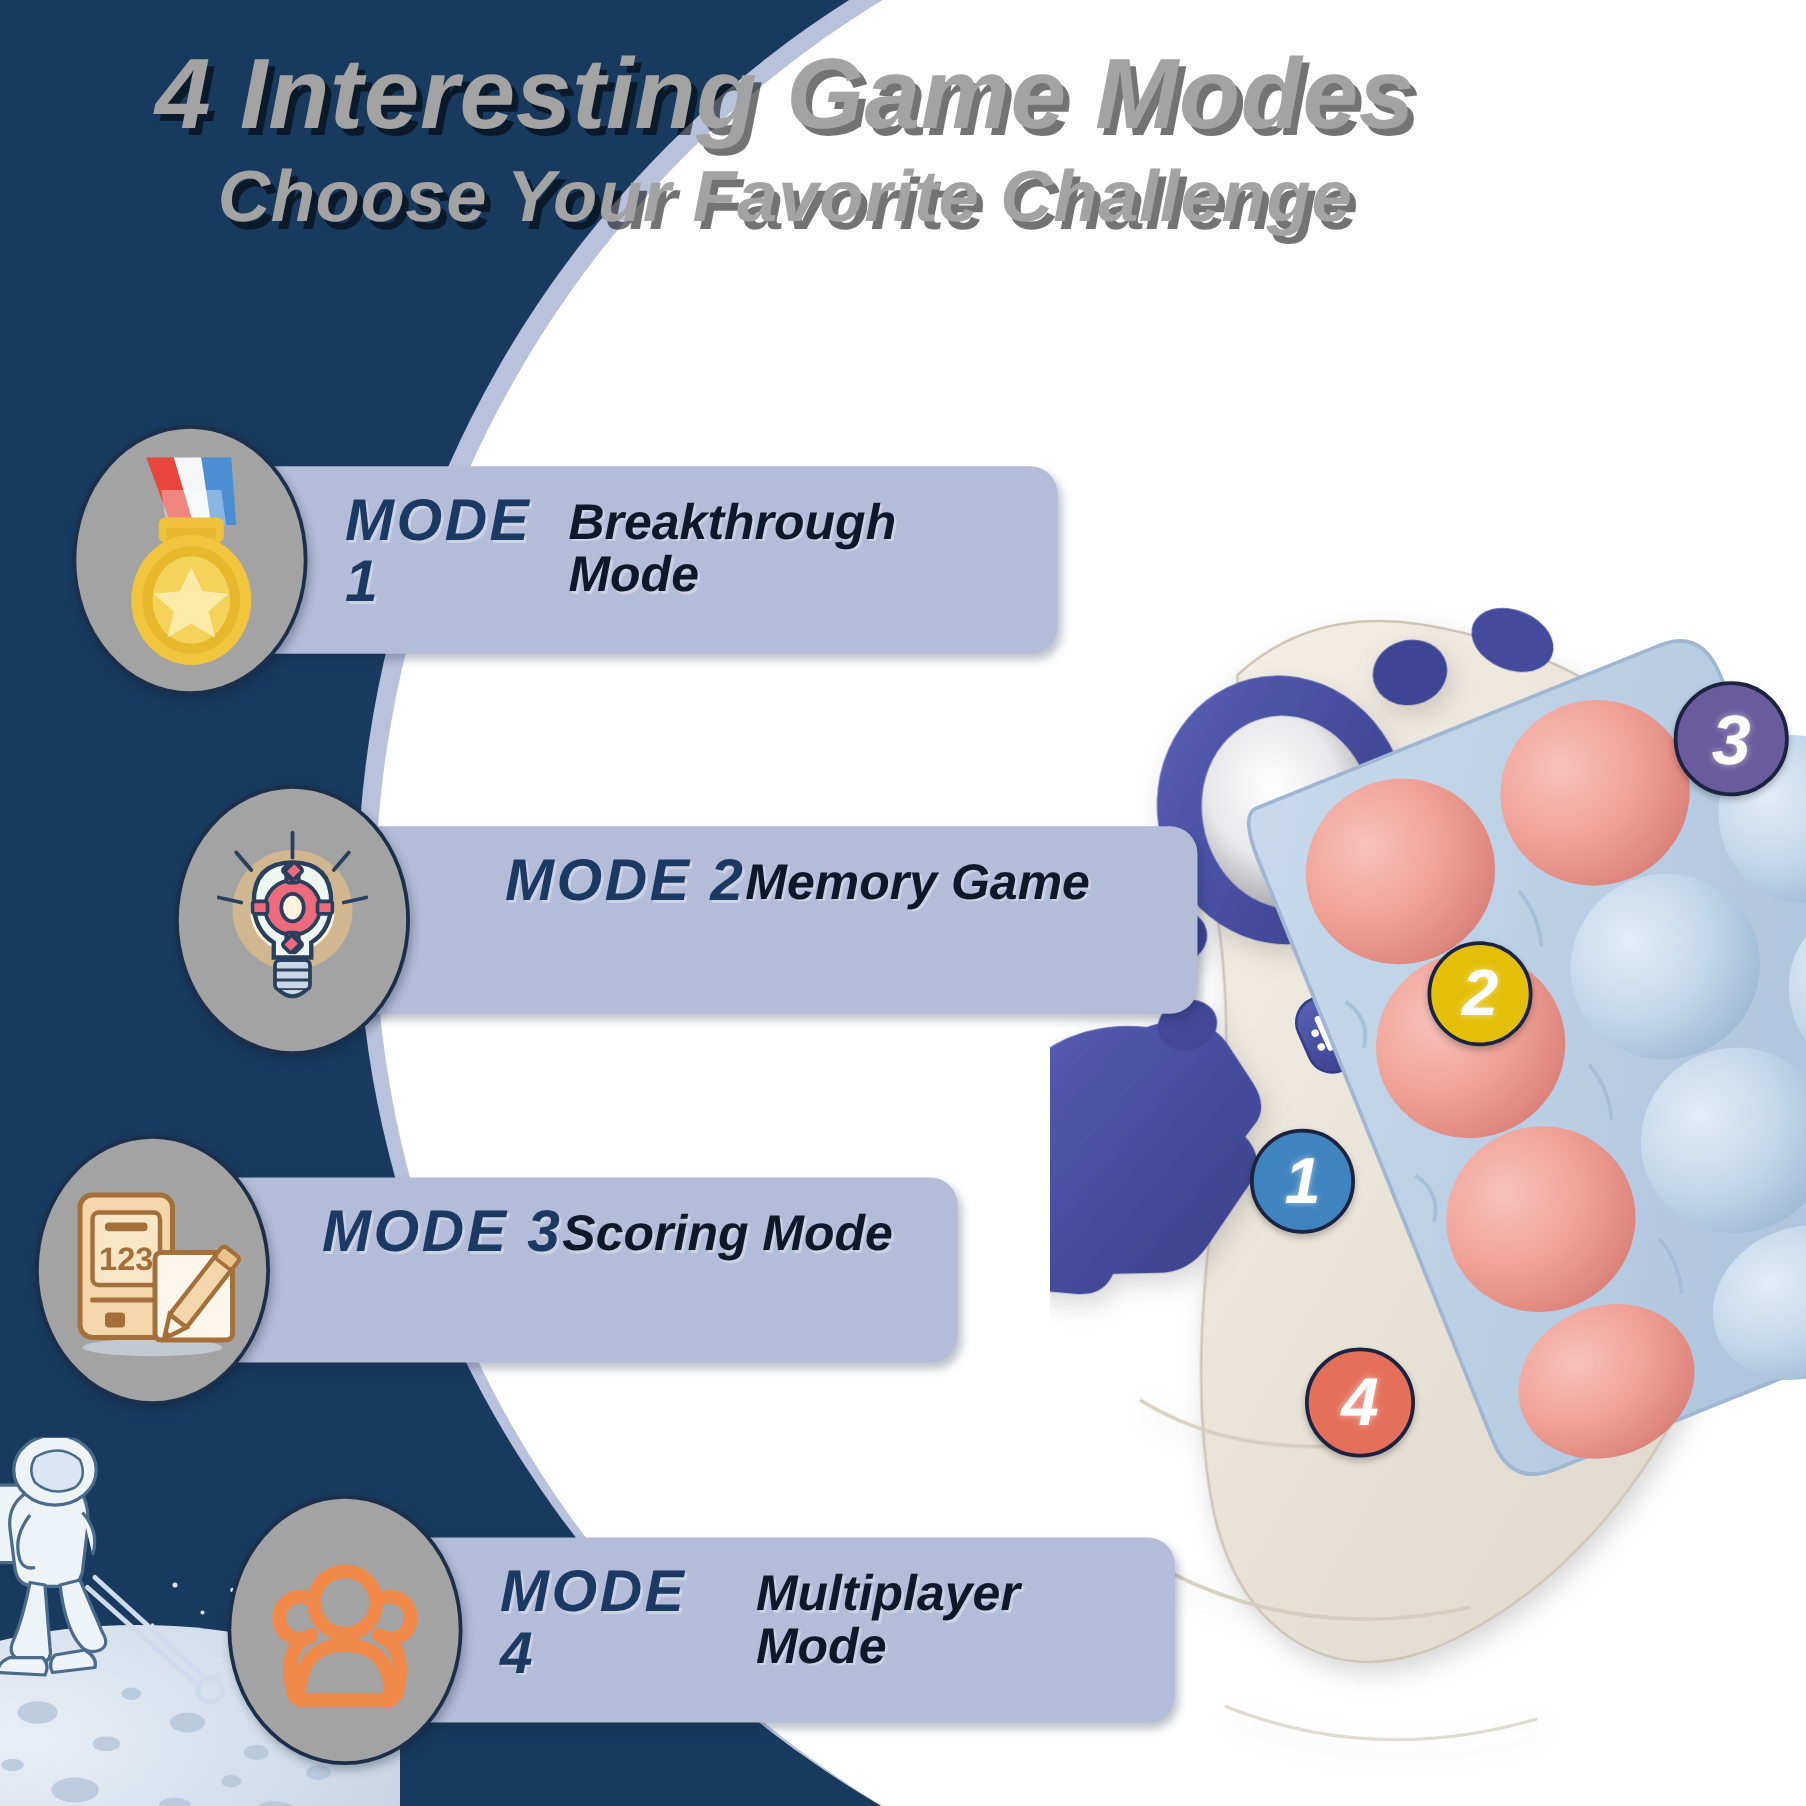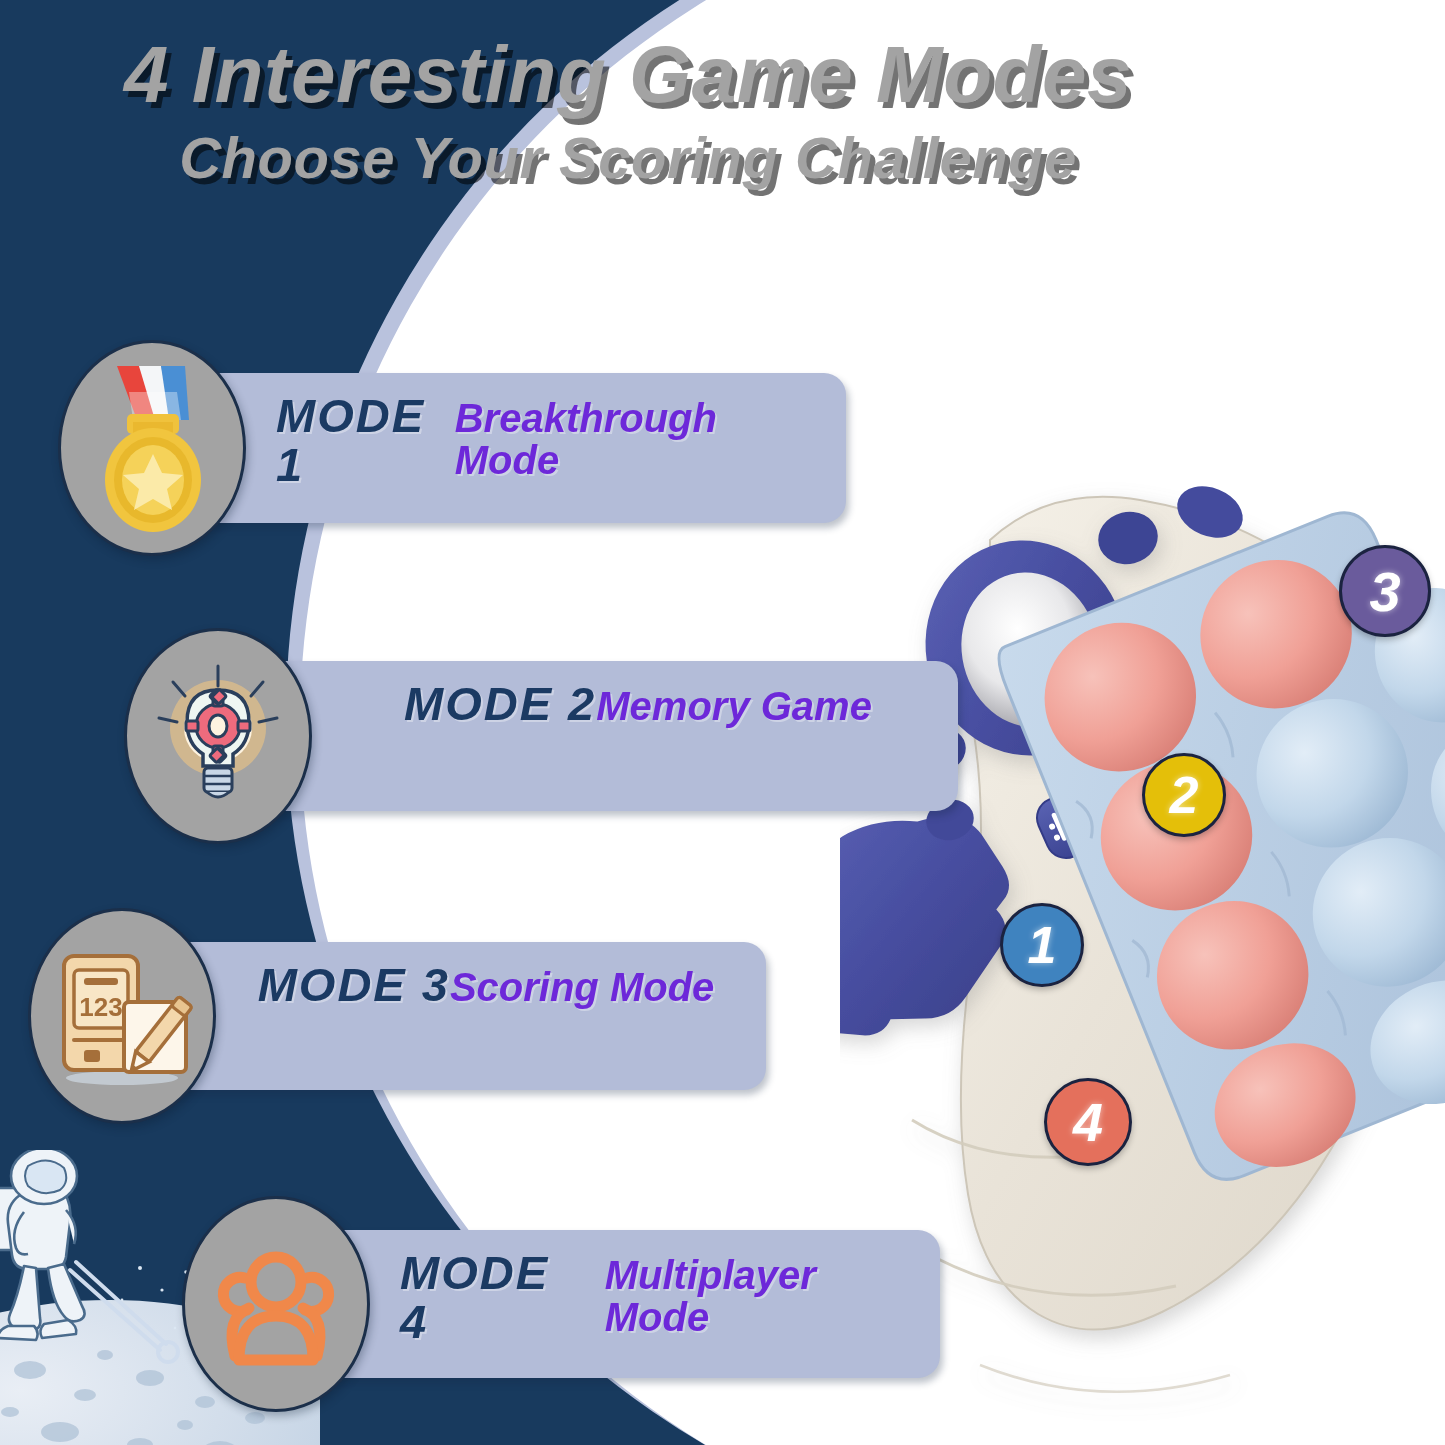--- a/index.html
+++ b/index.html
@@ -33,42 +33,42 @@
     text-shadow:5px 6px 0 rgba(0,0,0,.55);
     white-space:nowrap;
     padding-left:16px;
   }
   #title-main{font-size:80px;}
   #title-sub{font-size:58px;margin-top:12px;}
 
   
   .mode-row{position:absolute;z-index:30;display:flex;align-items:center;}
   #mode-row-0{left:58px;top:340px;}
-  #mode-row-1{left:124px;top:628px;gap:16px;}
+  #mode-row-1{left:140px;top:628px;}
   #mode-row-2{left:28px;top:908px;}
   #mode-row-3{left:182px;top:1196px;}
 
   .pill{
     background:#b3bcd8;border-radius:22px;
     box-shadow:3px 5px 7px rgba(20,40,70,.28);
     padding:18px 40px 20px 140px;margin-left:-110px;
     display:flex;flex-direction:row;justify-content:center;
   }
   #mode-row-0 .pill{width:710px;min-height:150px;}
   #mode-row-1 .pill{width:740px;min-height:150px;}
   #mode-row-2 .pill{width:660px;min-height:148px;}
   #mode-row-3 .pill{width:680px;min-height:148px;gap:31px;}
 
   .mode-title{
     color:#1b3a63;font-weight:bold;font-style:italic;font-size:47px;
     letter-spacing:2px;line-height:1.05;
     text-shadow:2px 2px 0 rgba(255,255,255,.35);
   }
   .mode-sub{
-    color:#6d28d9;font-weight:bold;font-style:italic;font-size:40px;
+    color:#0f172a;font-weight:bold;font-style:italic;font-size:40px;
     margin-top:6px;line-height:1.05;
     text-shadow:2px 2px 0 rgba(255,255,255,.35);
   }
 
   .icon-bubble{
     position:relative;z-index:5;flex:0 0 auto;
     width:188px;height:216px;border-radius:50%;
     background:#a3a3a3;border:3px solid #1b2f4a;
     display:flex;align-items:center;justify-content:center;
     box-shadow:2px 4px 8px rgba(10,25,45,.30);
@@ -297,21 +297,21 @@
     </svg>
   </div>
 
   <div class="badge" id="badge-1">1</div>
   <div class="badge" id="badge-2">2</div>
   <div class="badge" id="badge-3">3</div>
   <div class="badge" id="badge-4">4</div>
 
   <div id="header">
     <div class="ttl" id="title-main">4 Interesting Game Modes</div>
-    <div class="ttl" id="title-sub">Choose Your Scoring Challenge</div>
+    <div class="ttl" id="title-sub">Choose Your Favorite Challenge</div>
   </div>
 
   <div class="mode-row" id="mode-row-0">
     <div class="icon-bubble">
       <svg width="150" height="172" viewBox="0 0 150 172">
 
         <path d="M40,4 L62,4 L82,58 L60,58 Z" fill="#e8453c"></path>
         <path d="M62,4 L84,4 L96,58 L78,58 Z" fill="#f4f6f8"></path>
         <path d="M84,4 L108,4 L112,58 L92,58 Z" fill="#4a8fd4"></path>
         <path d="M52,30 L100,30 L104,58 L56,58 Z" fill="#ffffff" opacity=".35"></path>

